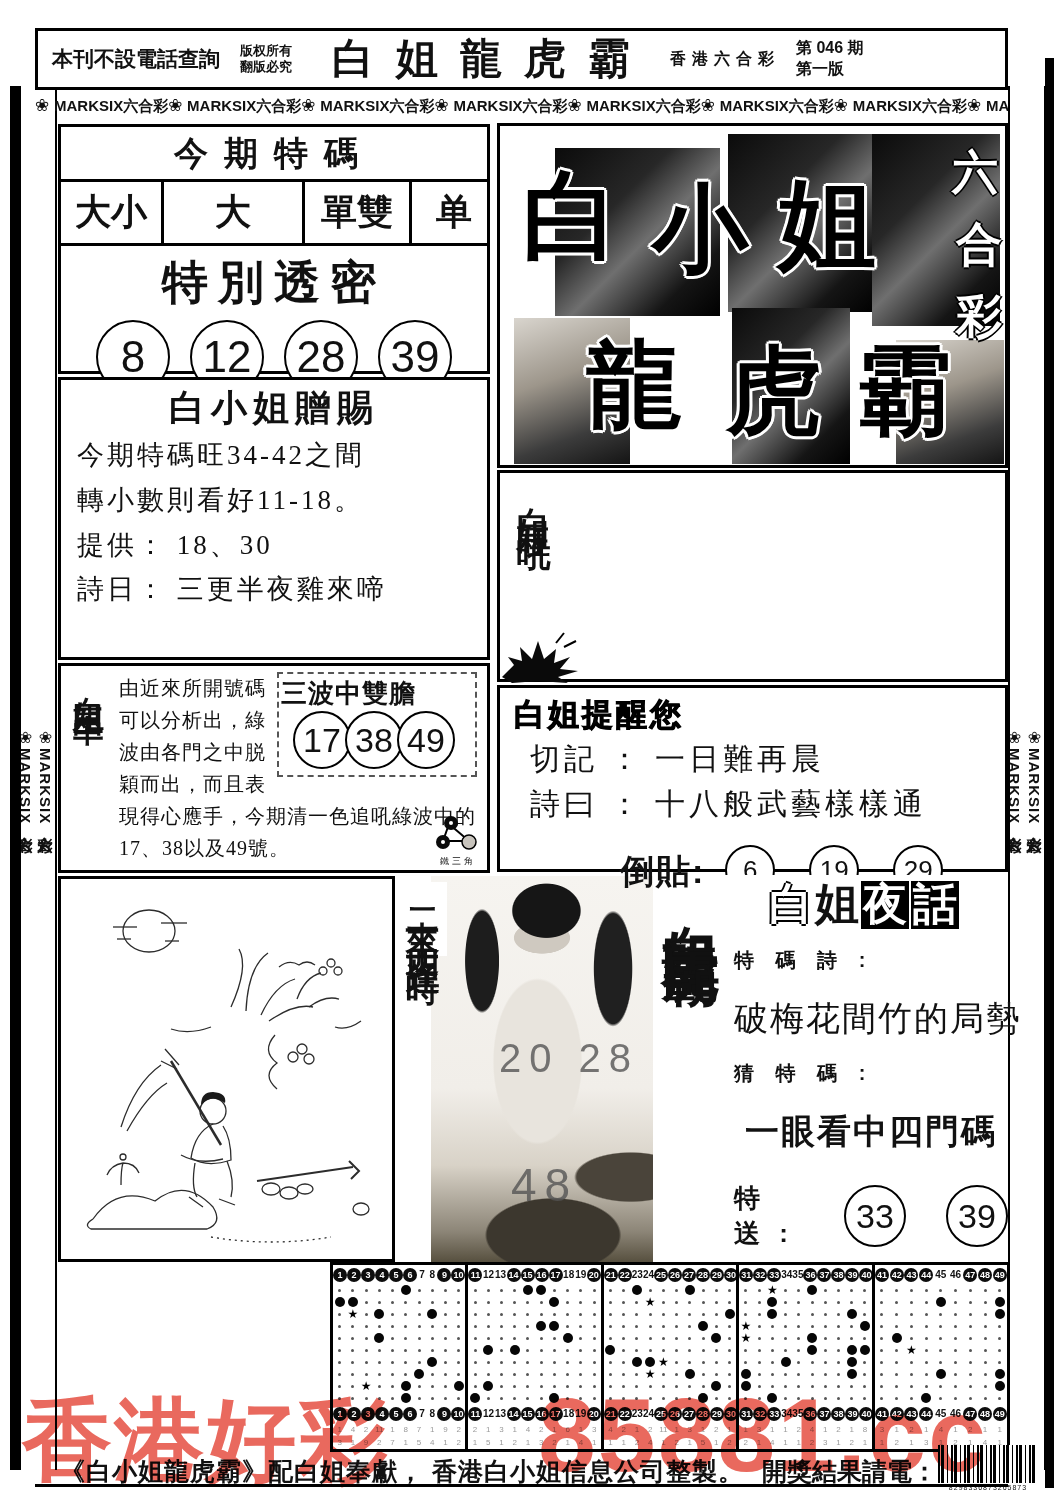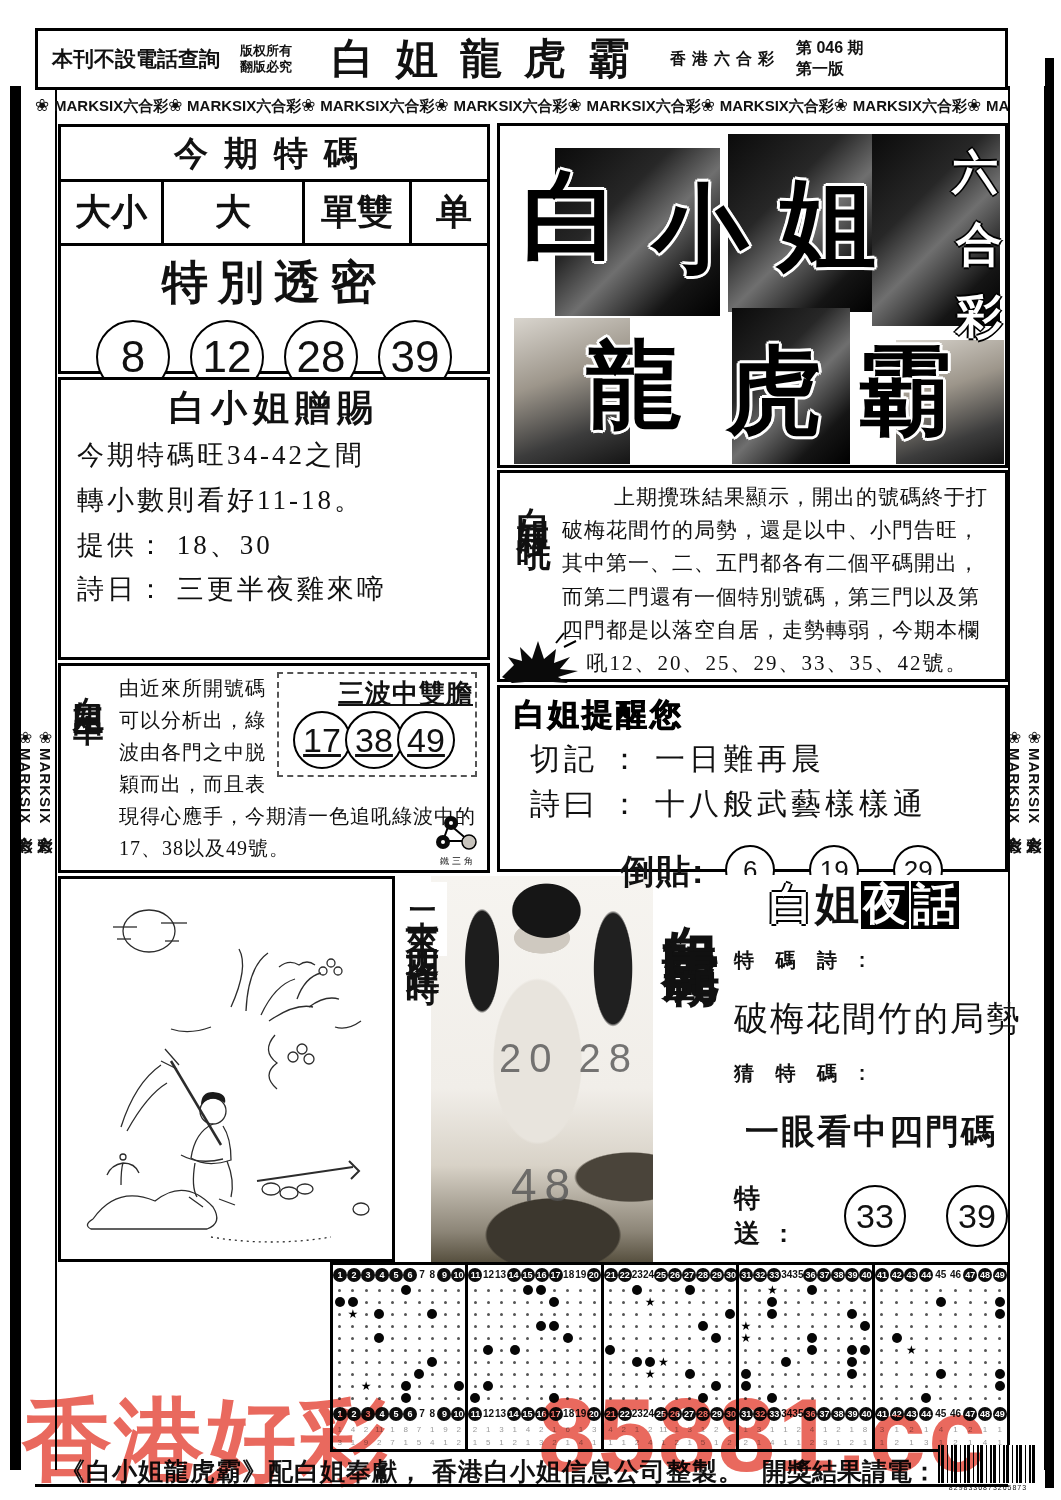--- a/index.html
+++ b/index.html
@@ -49,21 +49,21 @@
 
   
   .gift-title{font-size:36px;font-weight:900;text-align:center;letter-spacing:6px;padding-top:4px;font-family:"Liberation Serif",serif;}
   .gift-line{font-size:27px;letter-spacing:3px;padding:0 16px;line-height:1.66;font-family:"Liberation Serif",serif;}
 
   
   .t2{display:flex;}
   .t2-title{writing-mode:vertical-rl;font-size:31px;font-weight:900;font-family:"Liberation Serif",serif;
             padding:6px 2px 0 6px;letter-spacing:6px;}
   .t2-main{position:relative;flex:1;padding:6px 10px 4px 8px;}
-  .pick-box{float:right;width:192px;border:2px dashed #555;text-align:right;padding:2px 2px 6px 2px;margin:0 0 4px 8px;text-decoration:underline;}
+  .pick-box{float:right;width:192px;border:2px dashed #555;text-align:left;padding:2px 2px 6px 2px;margin:0 0 4px 8px;}
   .pick-title{font-size:26px;font-weight:900;letter-spacing:1px;}
   .pick-nums{display:flex;justify-content:center;}
   .pick-nums .num-circle{width:54px;height:54px;font-size:34px;border-width:2px;margin-left:-6px;}
   .t2-body{font-size:20px;line-height:1.6;font-family:"Liberation Serif",serif;letter-spacing:1px;}
   .tri-logo{position:absolute;right:6px;bottom:2px;text-align:center;}
   .tri-logo .lbl{font-size:9px;letter-spacing:3px;}
 
   
   .illu{position:absolute;left:58px;top:876px;width:337px;height:386px;border:3px solid #000;box-sizing:border-box;background:#fff;}
 
@@ -336,28 +336,20 @@
 
   <div class="box roar" style="left:497px;top:470px;width:511px;height:212px;">
     <div class="roar-title">
       <div class="roar-chars">白姐旺吼</div>
       <svg class="burst" width="86" height="52" viewBox="0 0 86 52">
         <polygon fill="#0a0a0a" points="4,46 16,34 10,26 24,30 22,16 34,28 40,10 46,28 58,18 56,32 72,26 62,38 80,40 60,46 70,52 40,50 14,52"></polygon>
         <line x1="58" y1="12" x2="66" y2="2" stroke="#000" stroke-width="2"></line>
         <line x1="66" y1="16" x2="78" y2="10" stroke="#000" stroke-width="2"></line>
       </svg>
     </div>
-    <div class="roar-body" id="roarBody">
-        <div class="roar-line first">上期攪珠結果顯示，開出的號碼終于打</div>
-        <div class="roar-line">破梅花間竹的局勢，還是以中、小門告旺，</div>
-        <div class="roar-line">其中第一、二、五門都各有二個平碼開出，</div>
-        <div class="roar-line">而第二門還有一個特別號碼，第三門以及第</div>
-        <div class="roar-line">四門都是以落空自居，走勢轉弱，今期本欄</div>
-        <div class="roar-line last">吼12、20、25、29、33、35、42號。</div>
-      </div>
   </div>
 
   <div class="box" style="left:497px;top:685px;width:511px;height:187px;">
     <div class="rem-title">白姐提醒您</div>
     <div class="rem-line">切記 ： 一日難再晨</div>
     <div class="rem-line">詩曰 ： 十八般武藝樣樣通</div>
     <div class="paste-row">
       <span class="paste-lbl">倒貼:</span>
       <span id="pasteNums" style="display:flex;gap:34px;">
           <span class="num-circle">6</span>

